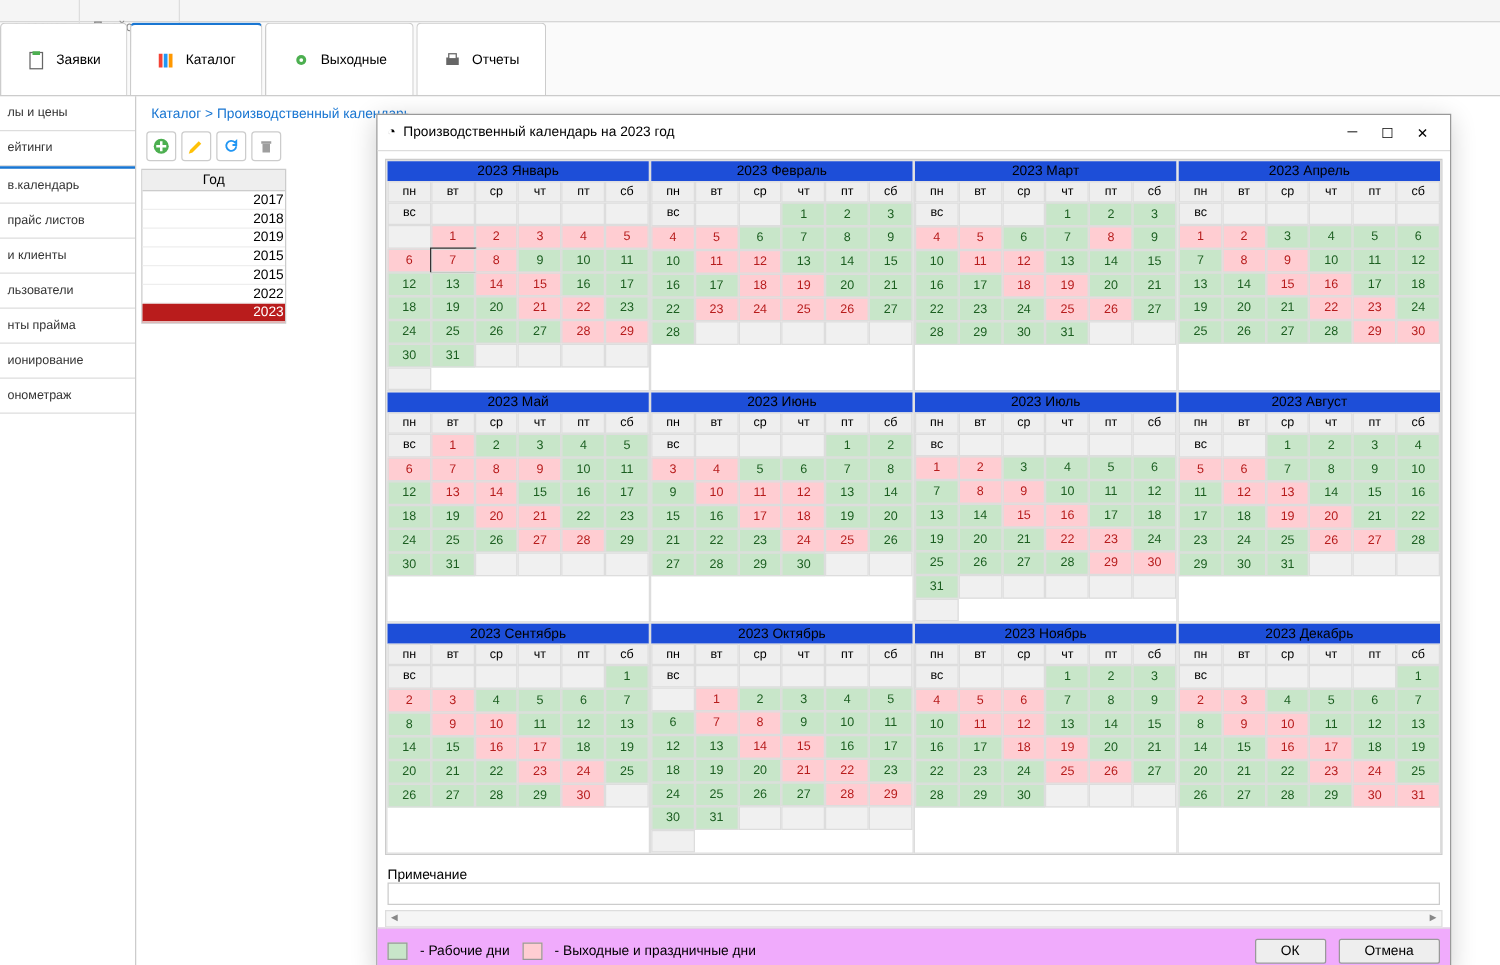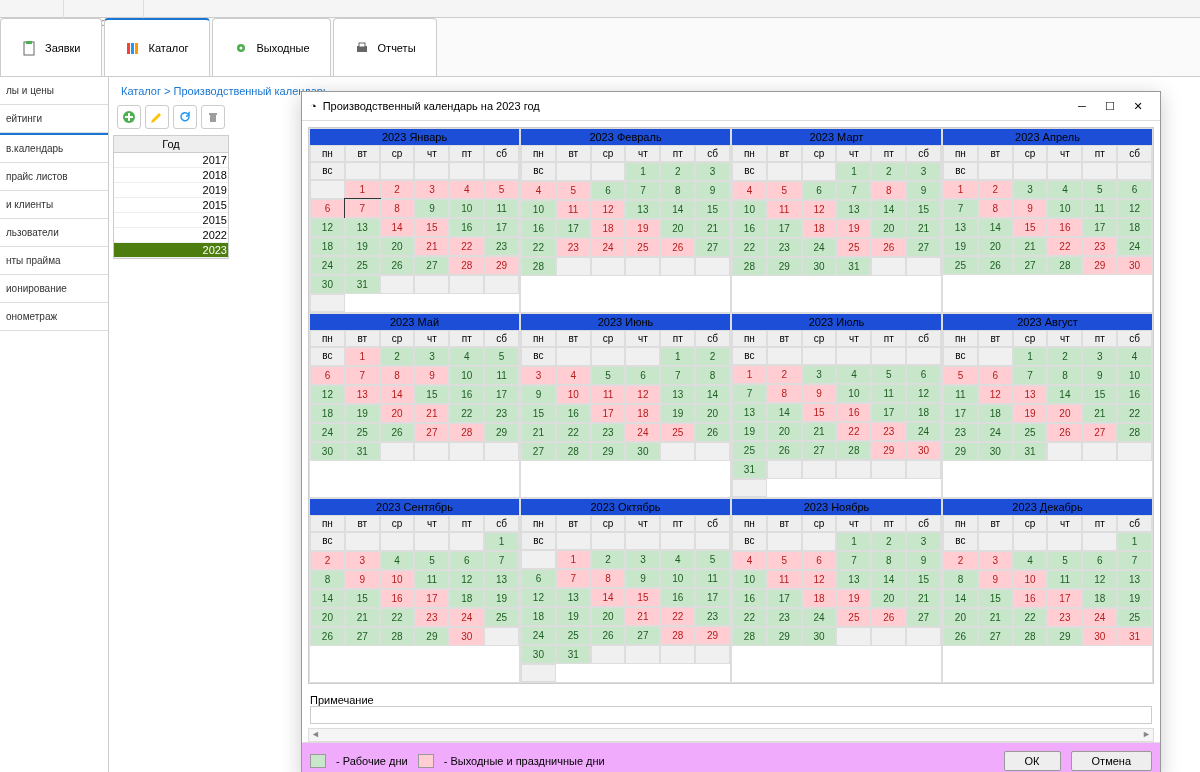--- a/index.html
+++ b/index.html
@@ -15,21 +15,21 @@
 .sidebar-item { padding: 8px 6px; border-bottom: 1px solid #ddd; font-size: 10px; color: #333; cursor: pointer; white-space: nowrap; overflow: hidden; }
 .sidebar-item.active { border-top: 2px solid #1976d2; }
 .content { flex: 1; padding: 4px; position: relative; }
 .breadcrumb { color: #1976d2; padding: 4px 8px; font-size: 11px; }
 .breadcrumb span { color: #1976d2; }
 .toolbar { display: flex; gap: 4px; padding: 4px; }
 .tbtn { width: 24px; height: 24px; border: 1px solid #ccc; border-radius: 3px; display: flex; align-items: center; justify-content: center; cursor: pointer; background: #fff; }
 .year-panel { border: 1px solid #ccc; width: 116px; margin-top: 2px; }
 .year-header { background: #eee; text-align: center; padding: 2px; border-bottom: 1px solid #ccc; font-size: 11px; }
 .year-item { text-align: right; padding: 1px; border-bottom: 1px solid #eee; cursor: pointer; font-size: 11px; }
-.year-item.sel { background: #4d7c0f; color: #fff; }
+.year-item.sel { background: #b91c1c; color: #fff; }
 .dialog { position: absolute; left: 192px; top: 14px; width: 860px; background: #fff; border: 1px solid #999; box-shadow: 0 4px 20px rgba(0,0,0,.2); }
 .dlg-title { display: flex; align-items: center; padding: 4px 8px; border-bottom: 1px solid #ddd; font-size: 12px; }
 .dlg-title .sp { flex: 1; }
 .dlg-ctrl { width: 28px; height: 20px; display: flex; align-items: center; justify-content: center; cursor: pointer; }
 .months { display: grid; grid-template-columns: repeat(4, 1fr); border: 1px solid #ccc; margin: 6px; }
 .month { border: 1px solid #ddd; }
 .m-title { text-align: center; padding: 2px; background: #1d4ed8; font-size: 11px; }
 .m-grid { display: grid; grid-template-columns: repeat(6, 1fr); }
 .m-head { text-align: center; padding: 2px; background: #eee; font-size: 10px; border: 1px solid #ddd; }
 .m-cell { text-align: center; padding: 3px 0; font-size: 10px; border: 1px solid #ddd; cursor: pointer; min-height: 18px; }

